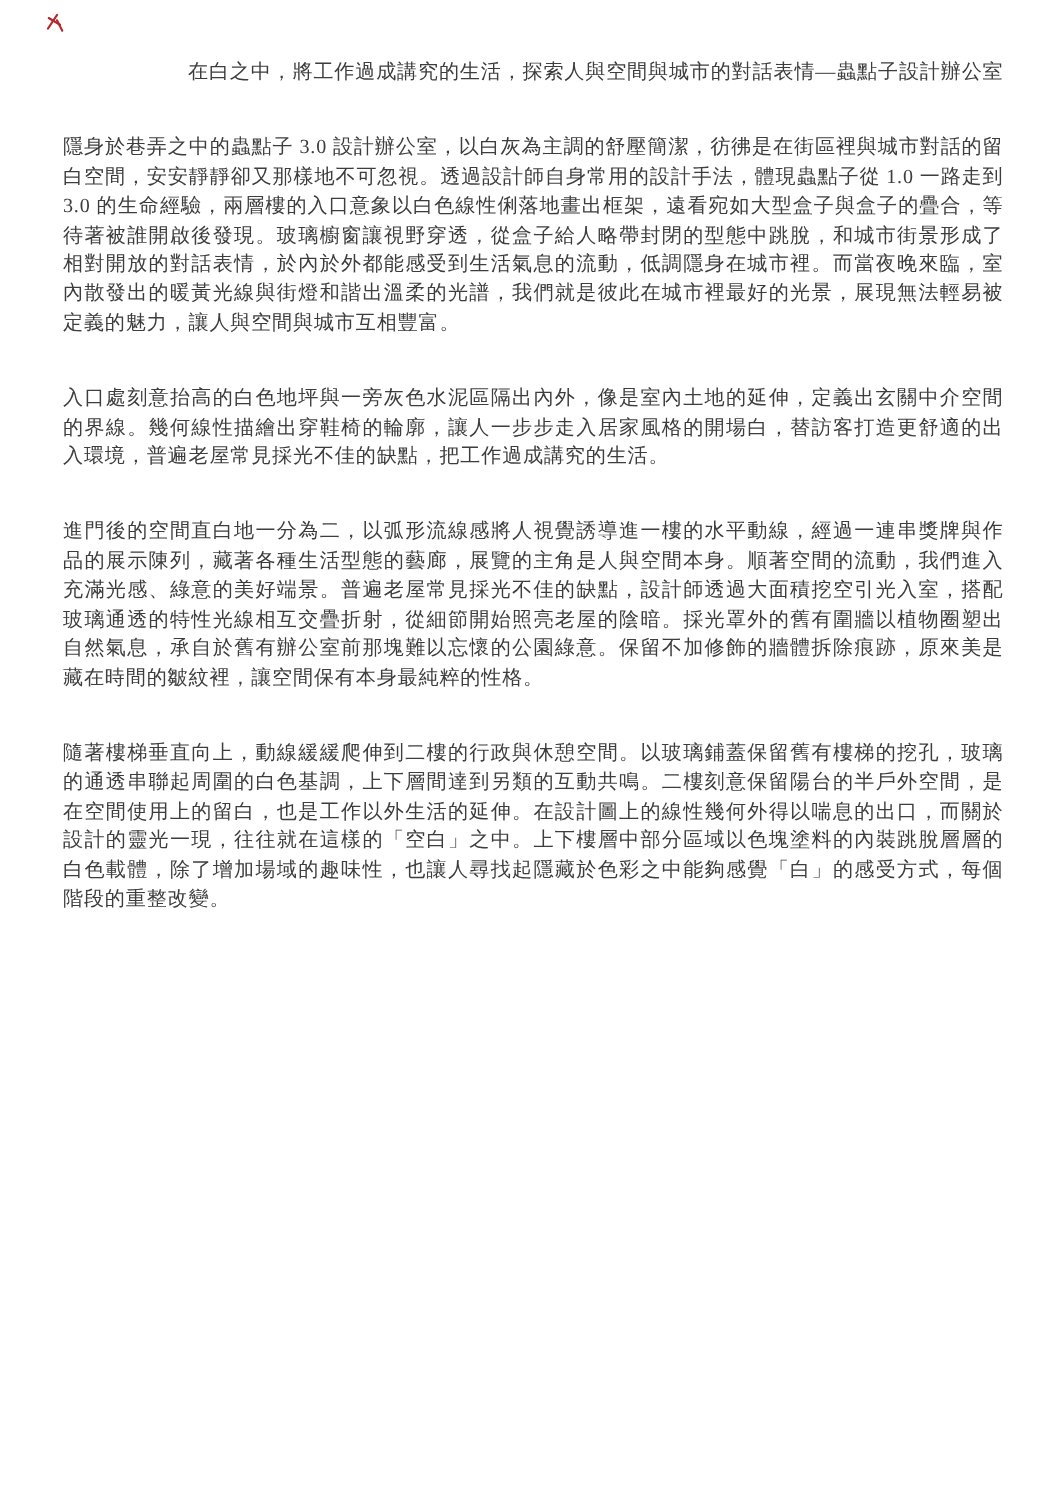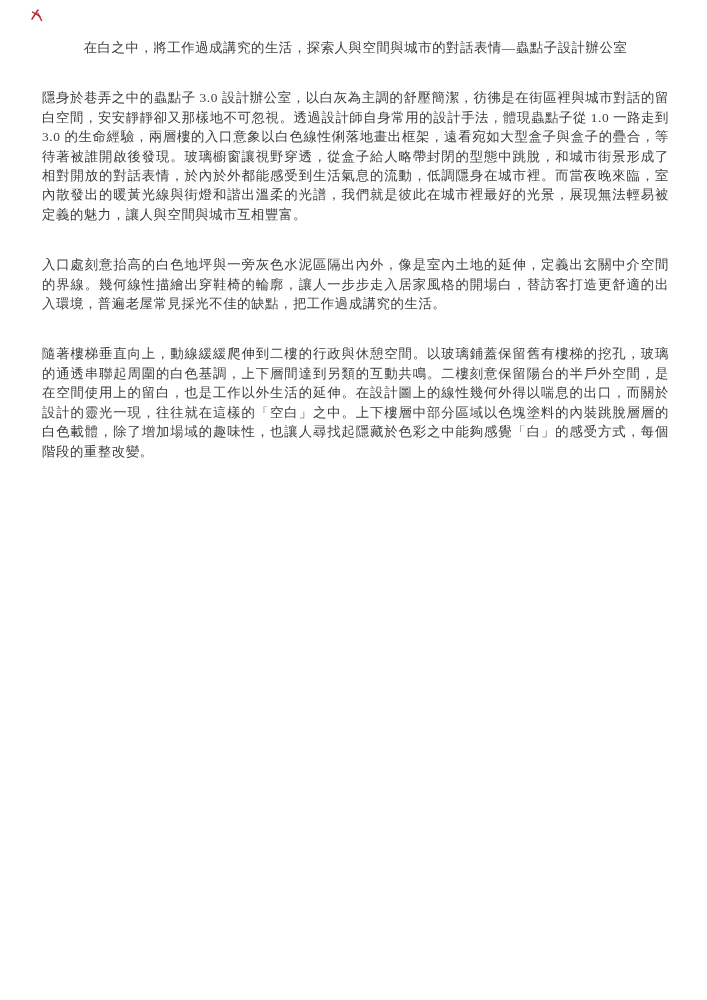--- a/index.html
+++ b/index.html
@@ -23,21 +23,21 @@
     font-size:13.4px;
     line-height:19.4px;
     letter-spacing:0.55px;
   }
   .content p{
     margin:0 0 31px 0;
     text-align:justify;
     text-justify:inter-ideograph;
   }
   .content p.title{
-    text-align:center;
+    text-align:right;
   }
   .watermark{
     position:absolute;
     left:597px;top:1013px;
     display:flex;
     align-items:center;
     gap:2px;
     color:#4c1d95;
   }
   .watermark .logo-icon{
@@ -62,20 +62,21 @@
       <path d="M3 11 L9 2" stroke="#b3272d" stroke-width="1.5" fill="none" stroke-linecap="round"></path>
       <path d="M3.5 4 L11 8.5" stroke="#b3272d" stroke-width="1.4" fill="none" stroke-linecap="round"></path>
       <path d="M9 5.5 L12.5 12.5" stroke="#b3272d" stroke-width="1.4" fill="none" stroke-linecap="round"></path>
     </svg>
   </span>
 
   <div class="content">
     <p class="title">在白之中，將工作過成講究的生活，探索人與空間與城市的對話表情—蟲點子設計辦公室</p>
     <p>隱身於巷弄之中的蟲點子 3.0 設計辦公室，以白灰為主調的舒壓簡潔，彷彿是在街區裡與城市對話的留白空間，安安靜靜卻又那樣地不可忽視。透過設計師自身常用的設計手法，體現蟲點子從 1.0 一路走到 3.0 的生命經驗，兩層樓的入口意象以白色線性俐落地畫出框架，遠看宛如大型盒子與盒子的疊合，等待著被誰開啟後發現。玻璃櫥窗讓視野穿透，從盒子給人略帶封閉的型態中跳脫，和城市街景形成了相對開放的對話表情，於內於外都能感受到生活氣息的流動，低調隱身在城市裡。而當夜晚來臨，室內散發出的暖黃光線與街燈和諧出溫柔的光譜，我們就是彼此在城市裡最好的光景，展現無法輕易被定義的魅力，讓人與空間與城市互相豐富。</p>
     <p>入口處刻意抬高的白色地坪與一旁灰色水泥區隔出內外，像是室內土地的延伸，定義出玄關中介空間的界線。幾何線性描繪出穿鞋椅的輪廓，讓人一步步走入居家風格的開場白，替訪客打造更舒適的出入環境，普遍老屋常見採光不佳的缺點，把工作過成講究的生活。</p>
+    <p>進門後的空間直白地一分為二，以弧形流線感將人視覺誘導進一樓的水平動線，經過一連串獎牌與作品的展示陳列，藏著各種生活型態的藝廊，展覽的主角是人與空間本身。順著空間的流動，我們進入充滿光感、綠意的美好端景。普遍老屋常見採光不佳的缺點，設計師透過大面積挖空引光入室，搭配玻璃通透的特性光線相互交疊折射，從細節開始照亮老屋的陰暗。採光罩外的舊有圍牆以植物圈塑出自然氣息，承自於舊有辦公室前那塊難以忘懷的公園綠意。保留不加修飾的牆體拆除痕跡，原來美是藏在時間的皺紋裡，讓空間保有本身最純粹的性格。</p>
     <p>隨著樓梯垂直向上，動線緩緩爬伸到二樓的行政與休憩空間。以玻璃鋪蓋保留舊有樓梯的挖孔，玻璃的通透串聯起周圍的白色基調，上下層間達到另類的互動共鳴。二樓刻意保留陽台的半戶外空間，是在空間使用上的留白，也是工作以外生活的延伸。在設計圖上的線性幾何外得以喘息的出口，而關於設計的靈光一現，往往就在這樣的「空白」之中。上下樓層中部分區域以色塊塗料的內裝跳脫層層的白色載體，除了增加場域的趣味性，也讓人尋找起隱藏於色彩之中能夠感覺「白」的感受方式，每個階段的重整改變。</p>
   </div>
 
   <div class="watermark">
     <svg class="logo-icon" viewBox="0 0 24 26" aria-hidden="true">
       <circle cx="12" cy="14" r="8.2" fill="none" stroke="#c6c6c6" stroke-width="2"></circle>
       <rect x="10" y="2.2" width="4" height="3" rx="0.8" fill="#c6c6c6"></rect>
       <rect x="11.2" y="4.6" width="1.6" height="2.4" fill="#c6c6c6"></rect>
       <path d="M8.2 11.2 h7.6 v2.2 h-2.7 v5.4 h-2.2 v-5.4 h-2.7 z" fill="#c6c6c6"></path>
       <path d="M3.2 9 L5.6 10.6" stroke="#c6c6c6" stroke-width="1.4" stroke-linecap="round"></path>

